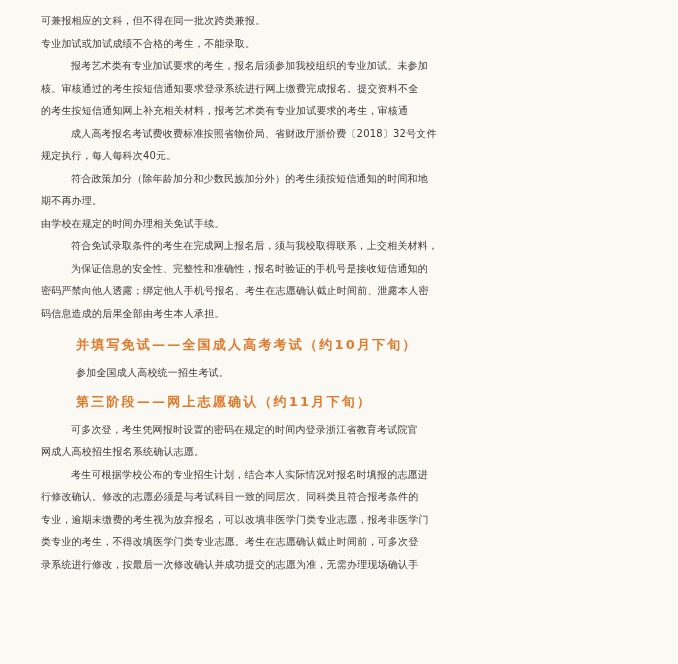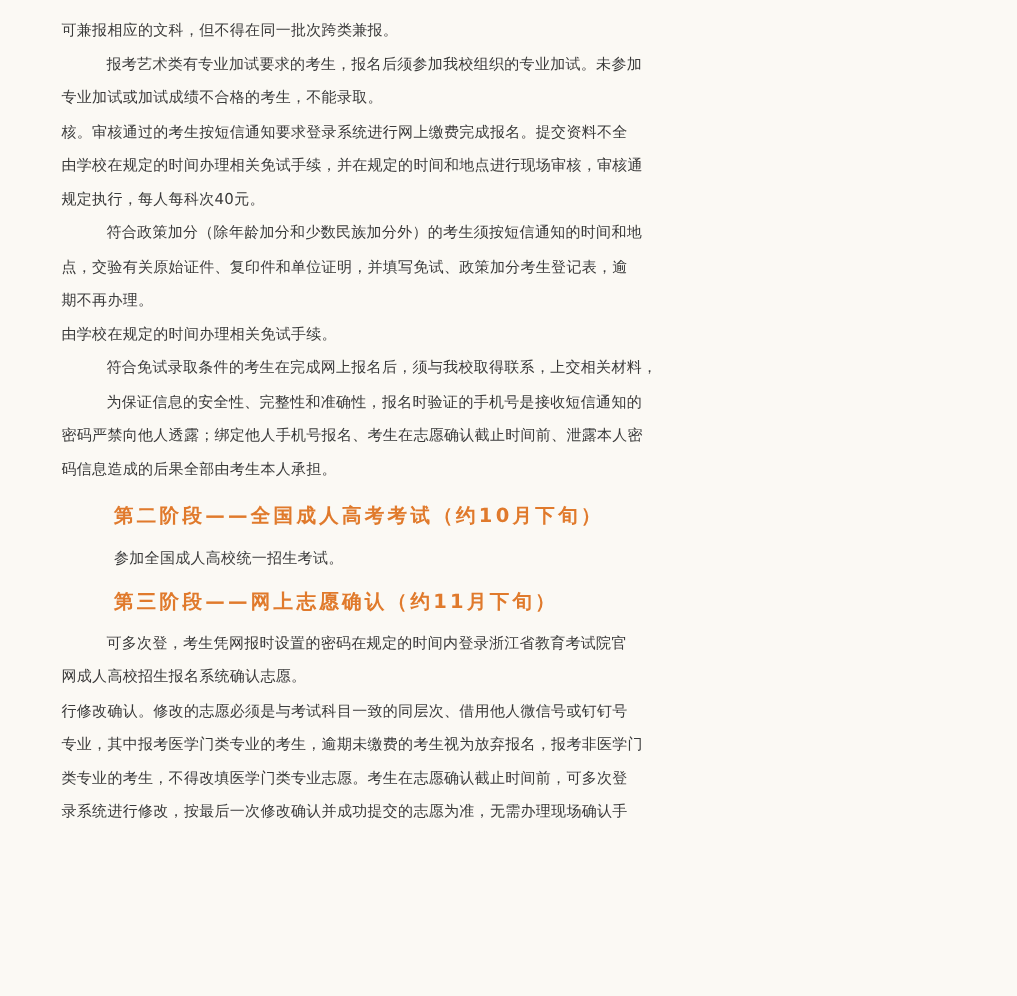--- a/index.html
+++ b/index.html
@@ -55,73 +55,74 @@
 </head>
 <body>
 
 <div class="page">
 
   <p class="p">
     <span class="line">可兼报相应的文科，但不得在同一批次跨类兼报。</span>
   </p>
 
   <p class="p">
+    <span class="line">专业加试或加试成绩不合格的考生，不能录取。</span>
     <span class="line indent">报考艺术类有专业加试要求的考生，报名后须参加我校组织的专业加试。未参加</span>
-    <span class="line">专业加试或加试成绩不合格的考生，不能录取。</span>
   </p>
 
   <p class="p">
     <span class="line">核。审核通过的考生按短信通知要求登录系统进行网上缴费完成报名。提交资料不全</span>
-    <span class="line">由学校在规定的时间办理相关免试手续，并在规定的时间和地点进行现场审核，审核通</span>
+    <span class="line">的考生按短信通知网上补充相关材料，报考艺术类有专业加试要求的考生，审核通</span>
   </p>
 
   <p class="p">
+    <span class="line indent">成人高考报名考试费收费标准按照省物价局、省财政厅浙价费〔2018〕32号文件</span>
     <span class="line">规定执行，每人每科次40元。</span>
   </p>
 
   <p class="p">
     <span class="line indent">符合政策加分（除年龄加分和少数民族加分外）的考生须按短信通知的时间和地</span>
-    <span class="line">点，交验有关原始证件、复印件和单位证明，并填写免试、政策加分考生登记表，逾</span>
     <span class="line">期不再办理。</span>
   </p>
 
   <p class="p">
     <span class="line">由学校在规定的时间办理相关免试手续。</span>
     <span class="line indent">符合免试录取条件的考生在完成网上报名后，须与我校取得联系，上交相关材料，</span>
   </p>
 
   <p class="p">
     <span class="line indent">为保证信息的安全性、完整性和准确性，报名时验证的手机号是接收短信通知的</span>
     <span class="line">密码严禁向他人透露；绑定他人手机号报名、考生在志愿确认截止时间前、泄露本人密</span>
     <span class="line">码信息造成的后果全部由考生本人承担。</span>
   </p>
 
   <div class="gap-sm"></div>
 
   <section>
-    <h3 class="heading">第二阶段——全国成人高考考试（约10月下旬）</h3>
+    <h3 class="heading">并填写免试——全国成人高考考试（约10月下旬）</h3>
     <div class="gap-xs"></div>
     <p class="p plain-indent">
       <span class="line">参加全国成人高校统一招生考试。</span>
     </p>
   </section>
 
   <div class="gap-xs"></div>
 
   <section>
     <h3 class="heading">第三阶段——网上志愿确认（约11月下旬）</h3>
     <div class="gap-xs"></div>
 
     <p class="p">
       <span class="line indent">可多次登，考生凭网报时设置的密码在规定的时间内登录浙江省教育考试院官</span>
       <span class="line">网成人高校招生报名系统确认志愿。</span>
     </p>
 
     <p class="p">
-      <span class="line">行修改确认。修改的志愿必须是与考试科目一致的同层次、借用他人微信号或钉钉号</span>
-      <span class="line">专业，其中报考医学门类专业的考生，逾期未缴费的考生视为放弃报名，报考非医学门</span>
+      <span class="line indent">考生可根据学校公布的专业招生计划，结合本人实际情况对报名时填报的志愿进</span>
+      <span class="line">行修改确认。修改的志愿必须是与考试科目一致的同层次、同科类且符合报考条件的</span>
+      <span class="line">专业，逾期未缴费的考生视为放弃报名，可以改填非医学门类专业志愿，报考非医学门</span>
       <span class="line">类专业的考生，不得改填医学门类专业志愿。考生在志愿确认截止时间前，可多次登</span>
       <span class="line">录系统进行修改，按最后一次修改确认并成功提交的志愿为准，无需办理现场确认手</span>
 
     </p>
   </section>
 
 </div>
 
 </body></html>

